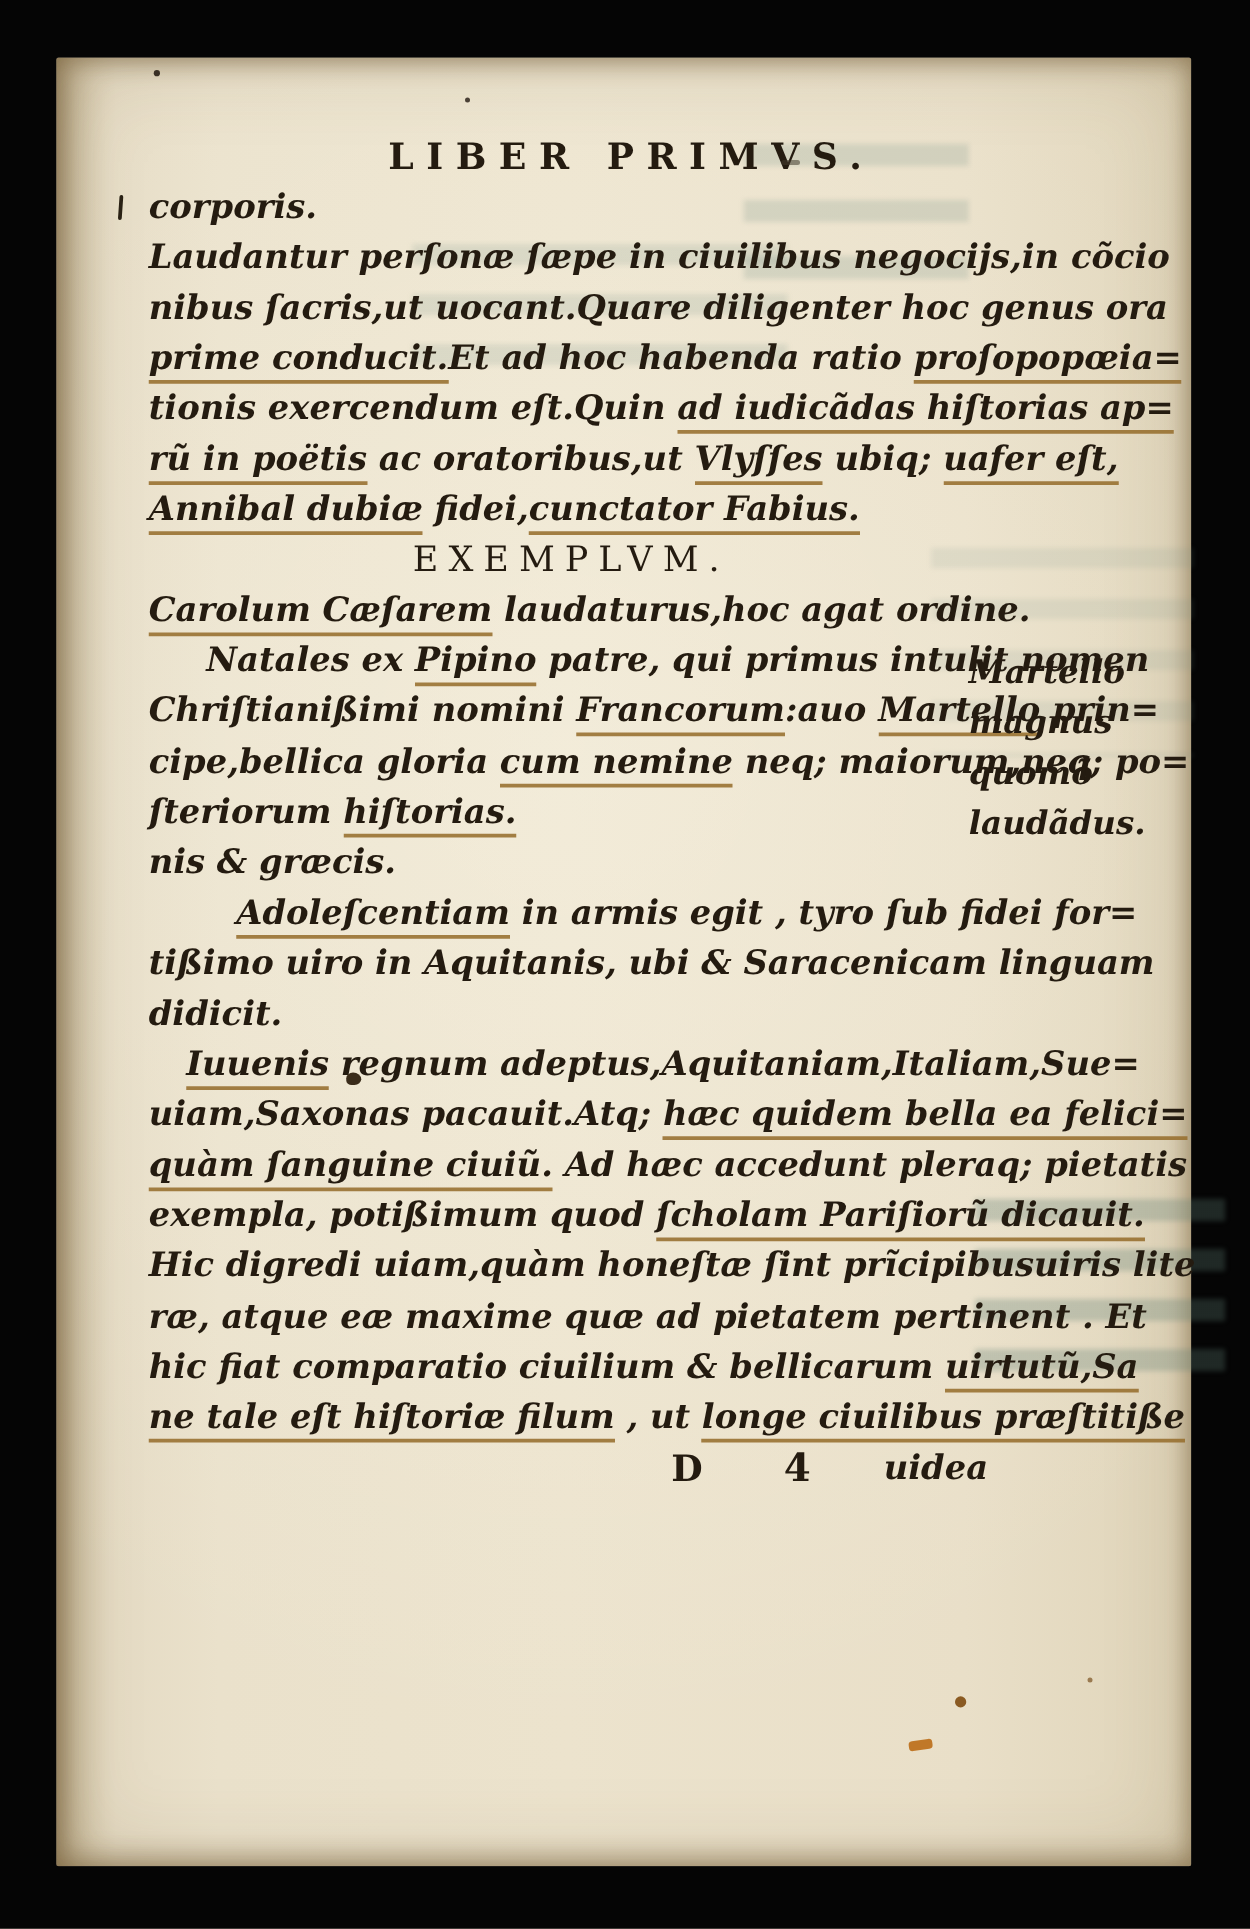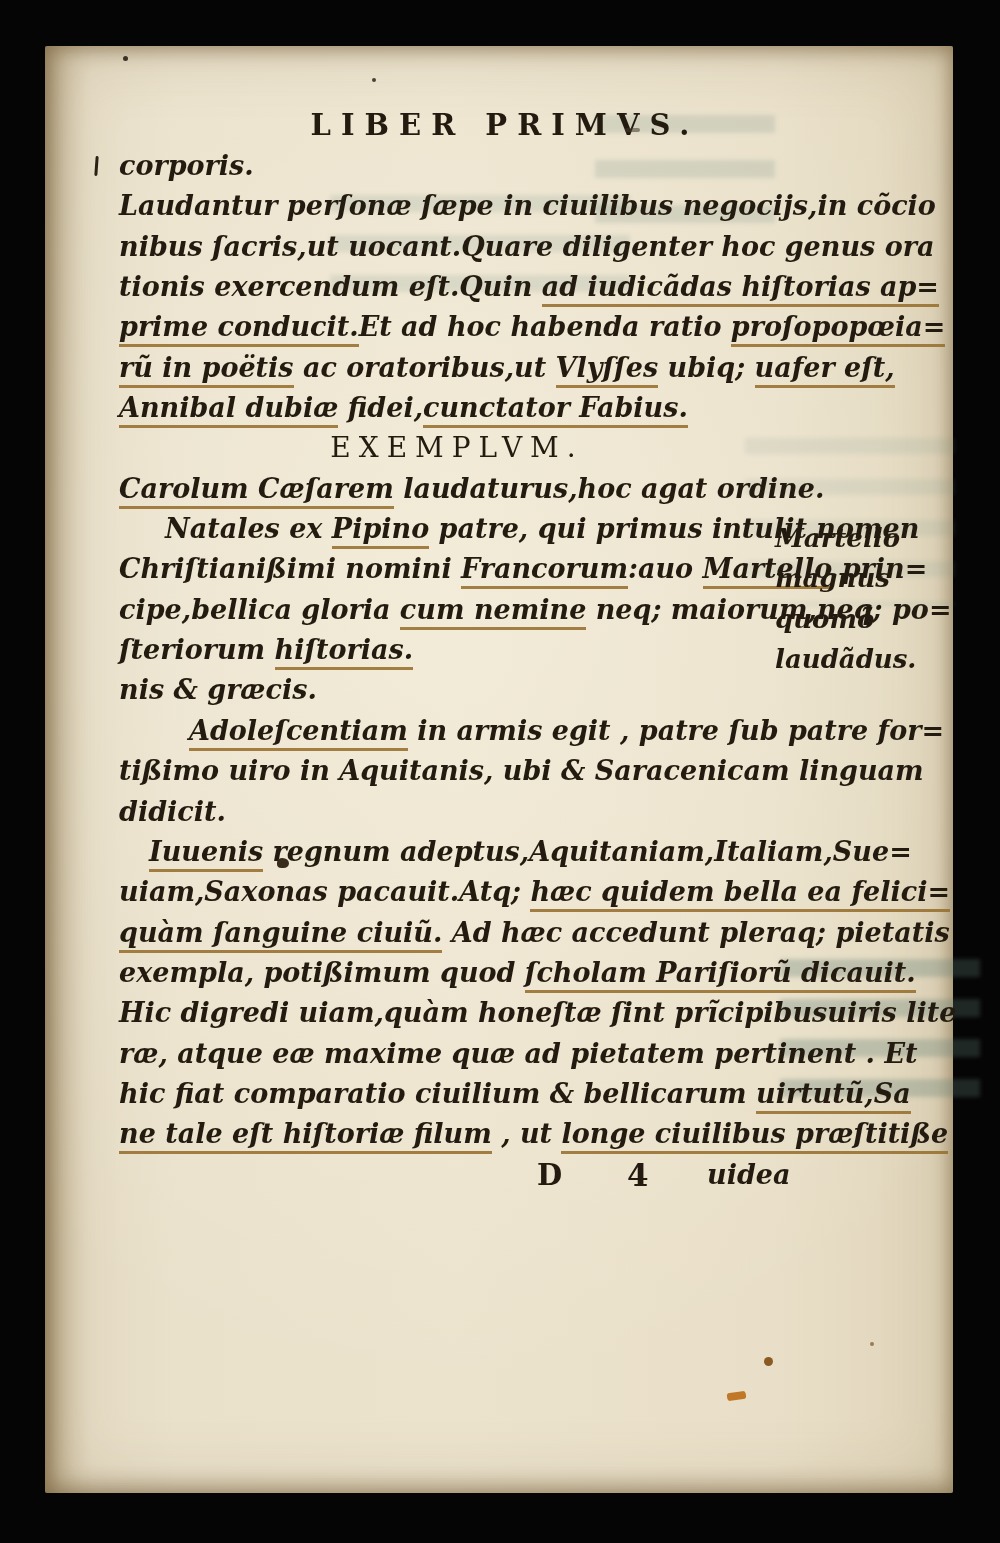--- a/index.html
+++ b/index.html
@@ -103,32 +103,32 @@
   <div class="ghost g3"></div>
   <div class="ghost g4"></div>
 
   <div class="header">LIBER PRIMVS.</div>
 
   <div class="body-lines">
 
     <div class="line"><span>corporis.</span></div>
       <div class="line"><span>Laudantur perſonæ ſæpe in ciuilibus negocijs,in cõcio</span></div>
       <div class="line"><span>nibus ſacris,ut uocant.Quare diligenter hoc genus ora</span></div>
+      <div class="line"><span class="u">prime conducit.</span><span>Et ad hoc habenda ratio </span><span class="u">proſopopœia=</span></div>
       <div class="line"><span>tionis exercendum eſt.Quin </span><span class="u">ad iudicãdas hiſtorias ap=</span></div>
-      <div class="line"><span class="u">prime conducit.</span><span>Et ad hoc habenda ratio </span><span class="u">proſopopœia=</span></div>
       <div class="line"><span class="u">rũ in poëtis</span><span> ac oratoribus,ut </span><span class="u">Vlyſſes</span><span> ubiq; </span><span class="u">uafer eſt,</span></div>
       <div class="line"><span class="u">Annibal dubiæ</span><span> fidei,</span><span class="u">cunctator Fabius.</span></div>
       <div class="line sub"><span>EXEMPLVM.</span></div>
       <div class="line"><span class="u">Carolum Cæſarem</span><span> laudaturus,hoc agat ordine.</span></div>
       <div class="line ind1"><span>Natales ex </span><span class="u">Pipino</span><span> patre, qui primus intulit nomen</span></div>
       <div class="line"><span>Chriſtianißimi nomini </span><span class="u">Francorum</span><span>:auo </span><span class="u">Martello</span><span> prin=</span></div>
       <div class="line"><span>cipe,bellica gloria </span><span class="u">cum nemine</span><span> neq; maiorum,neq; po=</span></div>
       <div class="line"><span>ſteriorum </span><span class="u">hiſtorias.</span></div>
       <div class="line"><span>nis &amp; græcis.</span></div>
-      <div class="line ind2"><span class="u">Adoleſcentiam</span><span> in armis egit , patre ſub patre for=</span></div>
+      <div class="line ind2"><span class="u">Adoleſcentiam</span><span> in armis egit , tyro ſub fidei for=</span></div>
       <div class="line"><span>tißimo uiro in Aquitanis, ubi &amp; Saracenicam linguam</span></div>
       <div class="line"><span>didicit.</span></div>
       <div class="line ind3"><span class="u">Iuuenis</span><span> regnum adeptus,Aquitaniam,Italiam,Sue=</span></div>
       <div class="line"><span>uiam,Saxonas pacauit.Atq; </span><span class="u">hæc quidem bella ea felici=</span></div>
       <div class="line"><span class="u">quàm ſanguine ciuiũ.</span><span> Ad hæc accedunt pleraq; pietatis</span></div>
       <div class="line"><span>exempla, potißimum quod </span><span class="u">ſcholam Pariſiorũ dicauit.</span></div>
       <div class="line"><span>Hic digredi uiam,quàm honeſtæ ſint prĩcipibusuiris lite</span></div>
       <div class="line"><span>ræ, atque eæ maxime quæ ad pietatem pertinent .  Et</span></div>
       <div class="line"><span>hic fiat comparatio ciuilium &amp; bellicarum </span><span class="u">uirtutũ,Sa</span></div>
       <div class="line"><span class="u">ne tale eſt hiſtoriæ filum</span><span> , ut </span><span class="u">longe ciuilibus præſtitiße</span></div>

